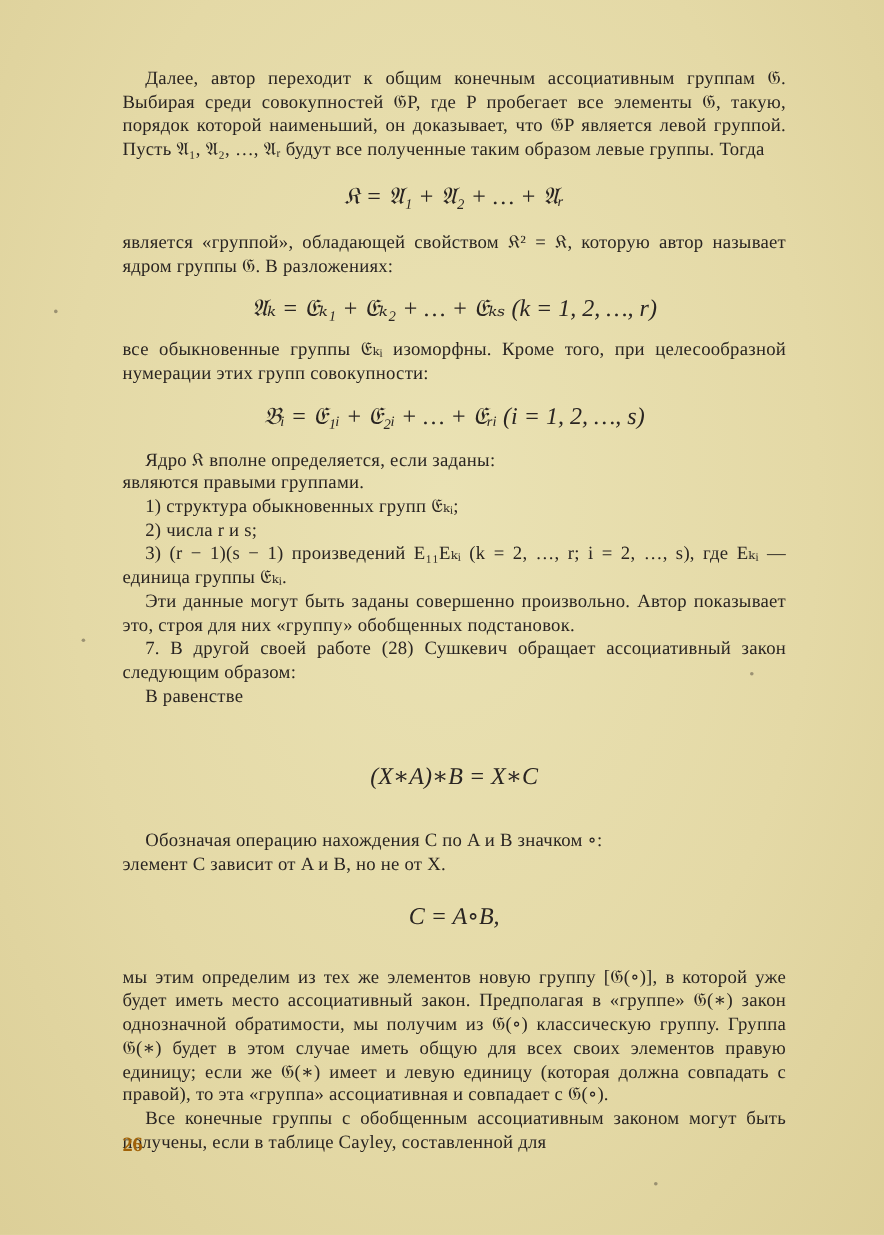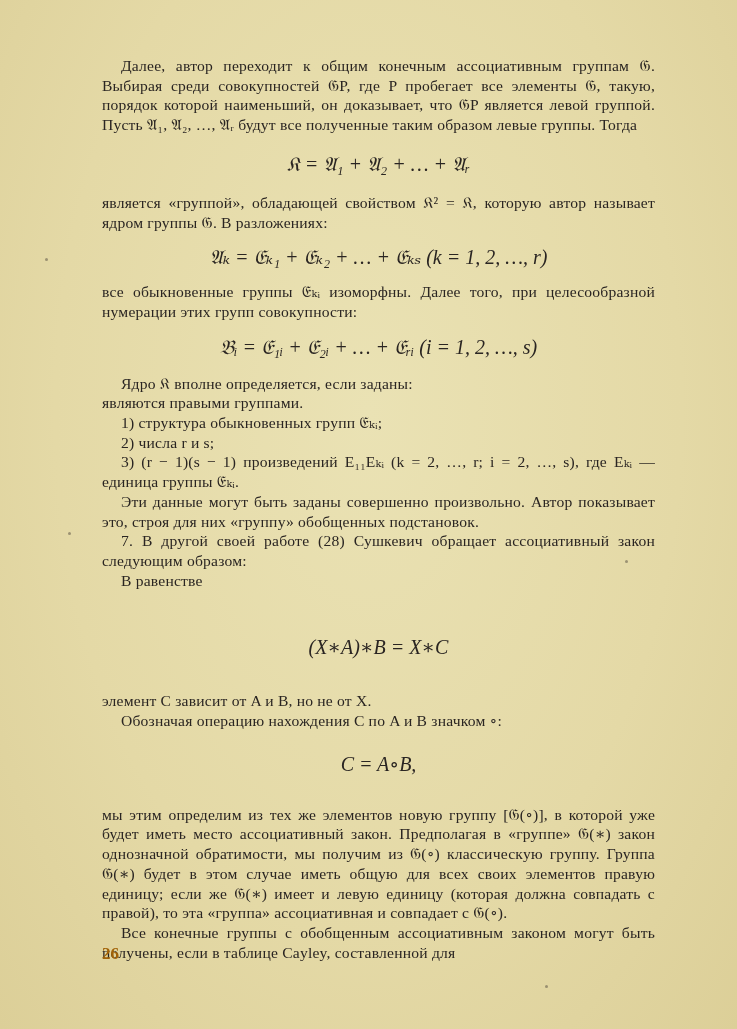--- a/index.html
+++ b/index.html
@@ -25,33 +25,33 @@
   .spec { position: absolute; width: 3px; height: 3px; border-radius: 50%; background: #6b6250; opacity: 0.6; }
 </style>
 </head>
 <body>
 
 <div class="page">
   <p class="para indent">Далее, автор переходит к общим конечным ассоциативным группам 𝔊. Выбирая среди совокупностей 𝔊P, где P пробегает все элементы 𝔊, такую, порядок которой наименьший, он доказывает, что 𝔊P является левой группой. Пусть 𝔄₁, 𝔄₂, …, 𝔄ᵣ будут все полученные таким образом левые группы. Тогда</p>
   <p class="formula f1">𝔎 = 𝔄₁ + 𝔄₂ + … + 𝔄ᵣ</p>
   <p class="para">является «группой», обладающей свойством 𝔎² = 𝔎, которую автор называет ядром группы 𝔊. В разложениях:</p>
   <p class="formula f2">𝔄ₖ = 𝔈ₖ₁ + 𝔈ₖ₂ + … + 𝔈ₖₛ   (k = 1, 2, …, r)</p>
-  <p class="para">все обыкновенные группы 𝔈ₖᵢ изоморфны. Далее того, при целесообразной нумерации этих групп совокупности:</p>
+  <p class="para">все обыкновенные группы 𝔈ₖᵢ изоморфны. Кроме того, при целесообразной нумерации этих групп совокупности:</p>
   <p class="formula f3">𝔅ᵢ = 𝔈₁ᵢ + 𝔈₂ᵢ + … + 𝔈ᵣᵢ   (i = 1, 2, …, s)</p>
   <p class="para indent">Ядро 𝔎 вполне определяется, если заданы:</p>
   <p class="para">являются правыми группами.</p>
   <p class="para indent">1) структура обыкновенных групп 𝔈ₖᵢ;</p>
   <p class="para indent">2) числа r и s;</p>
   <p class="para indent">3) (r − 1)(s − 1) произведений E₁₁Eₖᵢ (k = 2, …, r; i = 2, …, s), где Eₖᵢ — единица группы 𝔈ₖᵢ.</p>
   <p class="para indent">Эти данные могут быть заданы совершенно произвольно. Автор показывает это, строя для них «группу» обобщенных подстановок.</p>
   <p class="para indent">7. В другой своей работе (28) Сушкевич обращает ассоциативный закон следующим образом:</p>
   <p class="para indent">В равенстве</p>
   <p class="formula f4">(X∗A)∗B = X∗C</p>
+  <p class="para indent">Обозначая операцию нахождения C по A и B значком ∘:</p>
   <p class="para">элемент C зависит от A и B, но не от X.</p>
-  <p class="para indent">Обозначая операцию нахождения C по A и B значком ∘:</p>
   <p class="formula f5">C = A∘B,</p>
   <p class="para">мы этим определим из тех же элементов новую группу [𝔊(∘)], в которой уже будет иметь место ассоциативный закон. Предполагая в «группе» 𝔊(∗) закон однозначной обратимости, мы получим из 𝔊(∘) классическую группу. Группа 𝔊(∗) будет в этом случае иметь общую для всех своих элементов правую единицу; если же 𝔊(∗) имеет и левую единицу (которая должна совпадать с правой), то эта «группа» ассоциативная и совпадает с 𝔊(∘).</p>
   <p class="para indent">Все конечные группы с обобщенным ассоциативным законом могут быть получены, если в таблице Cayley, составленной для</p>
 </div>
 
 <div class="page-number">26</div>
 
 <div class="spec" style="left:45px; top:258px;"></div>
 <div class="spec" style="left:68px; top:532px;"></div>
 <div class="spec" style="left:625px; top:560px;"></div>

